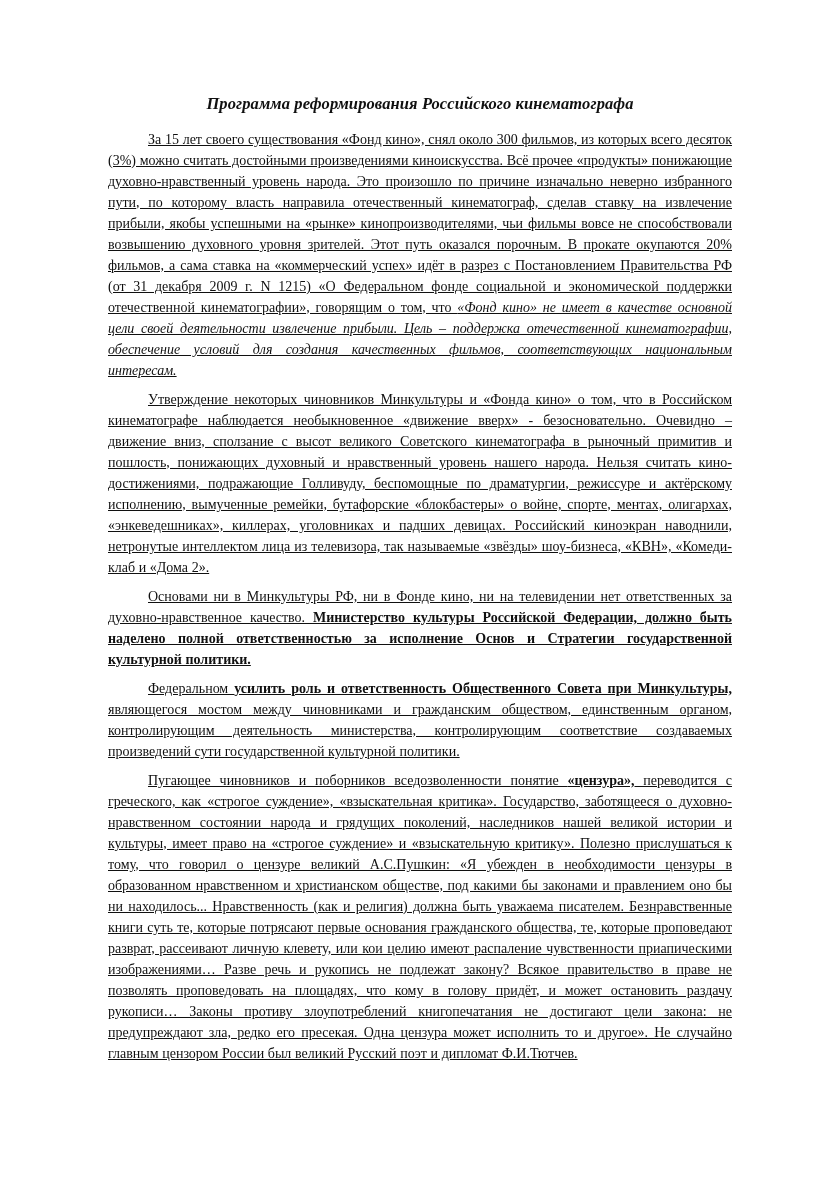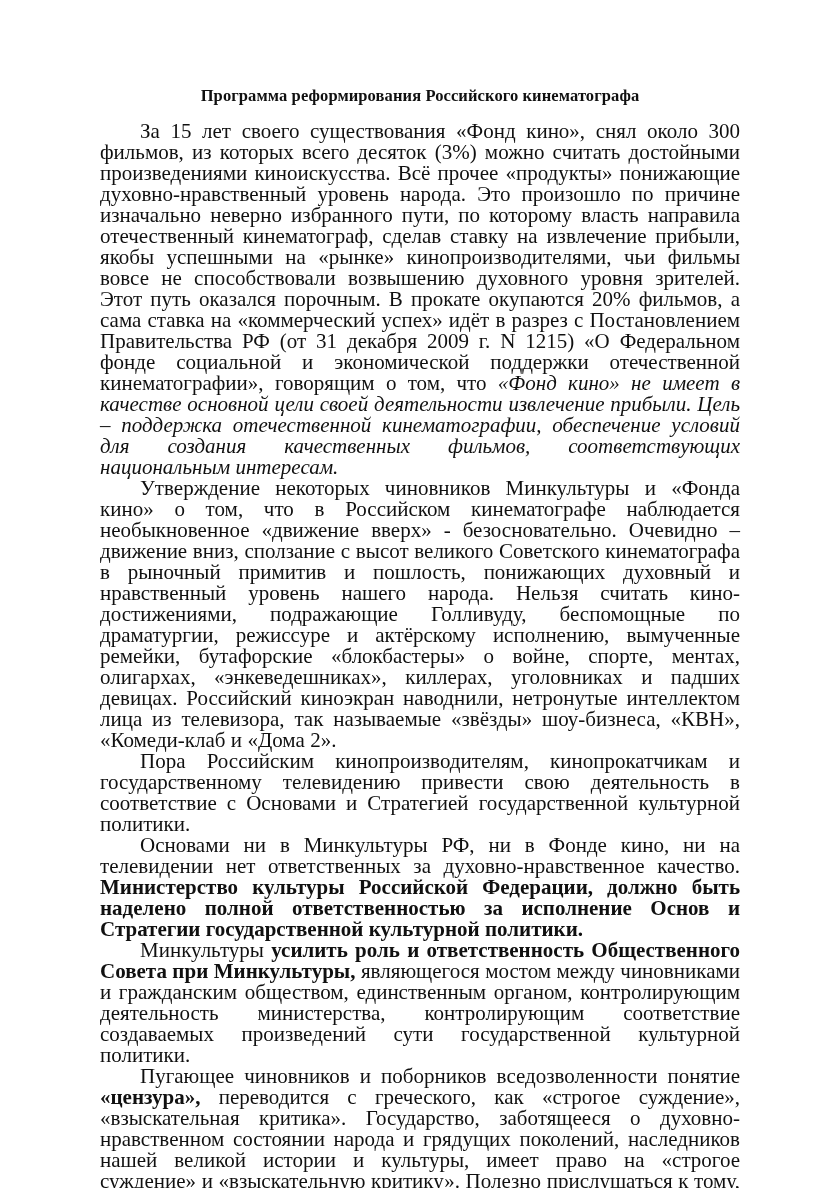--- a/index.html
+++ b/index.html
@@ -27,48 +27,49 @@
     position: absolute;
     left: 100px;
     top: 78px;
     width: 640px;
   }
   .doc-title {
     font-size: 16.5px;
     font-weight: bold;
     text-align: center;
     line-height: 1.25;
-    margin: 8px 0 14px 0;
+    margin: 16px 0 14px 0;
     letter-spacing: 0.1px;
+    font-style: italic;
   }
   p.para {
-    margin: 0;
-    font-size: 21px;
+    margin: 8px;
+    font-size: 14px;
     line-height: 21.0px;
     text-align: justify;
     text-justify: inter-word;
     text-indent: 40px;
     hyphens: none;
     word-spacing: 0.1px;
+    text-decoration: underline;
   }
   .it {
     font-style: italic;
   }
   .bd {
     font-weight: bold;
   }
 </style>
 </head>
 <body>
 
 <div class="page">
   <div class="doc-body">
     <h1 class="doc-title">Программа реформирования Российского кинематографа</h1>
     <div id="paragraphs">
         <p class="para"><span>За 15 лет своего существования «Фонд кино», снял около 300 фильмов, из которых всего десяток (3%) можно считать достойными произведениями киноискусства. Всё прочее «продукты» понижающие духовно-нравственный уровень народа. Это произошло по причине изначально неверно избранного пути, по которому власть направила отечественный кинематограф, сделав ставку на извлечение прибыли, якобы успешными на «рынке» кинопроизводителями, чьи фильмы вовсе не способствовали возвышению духовного уровня зрителей. Этот путь оказался порочным. В прокате окупаются 20% фильмов, а сама ставка на «коммерческий успех» идёт в разрез с Постановлением Правительства РФ (от 31 декабря 2009 г. N 1215) «О Федеральном фонде социальной и экономической поддержки отечественной кинематографии», говорящим о том, что </span><span class="it">«Фонд кино» не имеет в качестве основной цели своей деятельности извлечение прибыли. Цель – поддержка отечественной кинематографии, обеспечение условий для создания качественных фильмов, соответствующих национальным интересам.</span></p>
         <p class="para"><span>Утверждение некоторых чиновников Минкультуры и «Фонда кино» о том, что в Российском кинематографе наблюдается необыкновенное «движение вверх» - безосновательно. Очевидно – движение вниз, сползание с высот великого Советского кинематографа в рыночный примитив и пошлость, понижающих духовный и нравственный уровень нашего народа. Нельзя считать кино-достижениями, подражающие Голливуду, беспомощные по драматургии, режиссуре и актёрскому исполнению, вымученные ремейки, бутафорские «блокбастеры» о войне, спорте, ментах, олигархах, «энкеведешниках», киллерах, уголовниках и падших девицах. Российский киноэкран наводнили, нетронутые интеллектом лица из телевизора, так называемые «звёзды» шоу-бизнеса, «КВН», «Комеди-клаб и «Дома 2».</span></p>
-        <p class="para"><span>Пора Российским кинопроизводителям, кинопрокатчикам и государственному телевидению привести свою деятельность в соответствие с Основами и Стратегией государственной культурной политики.</span></p>
         <p class="para"><span>Основами ни в Минкультуры РФ, ни в Фонде кино, ни на телевидении нет ответственных за духовно-нравственное качество. </span><span class="bd">Министерство культуры Российской Федерации, должно быть наделено полной ответственностью за исполнение Основ и Стратегии государственной культурной политики.</span></p>
-        <p class="para"><span>Минкультуры </span><span class="bd">усилить роль и ответственность Общественного Совета при Минкультуры,</span><span> являющегося мостом между чиновниками и гражданским обществом, единственным органом, контролирующим деятельность министерства, контролирующим соответствие создаваемых произведений сути государственной культурной политики.</span></p>
+        <p class="para"><span>Федеральном </span><span class="bd">усилить роль и ответственность Общественного Совета при Минкультуры,</span><span> являющегося мостом между чиновниками и гражданским обществом, единственным органом, контролирующим деятельность министерства, контролирующим соответствие создаваемых произведений сути государственной культурной политики.</span></p>
         <p class="para"><span>Пугающее чиновников и поборников вседозволенности понятие </span><span class="bd">«цензура»,</span><span> переводится с греческого, как «строгое суждение», «взыскательная критика». Государство, заботящееся о духовно-нравственном состоянии народа и грядущих поколений, наследников нашей великой истории и культуры, имеет право на «строгое суждение» и «взыскательную критику». Полезно прислушаться к тому, что говорил о цензуре великий А.С.Пушкин: «Я убежден в необходимости цензуры в образованном нравственном и христианском обществе, под какими бы законами и правлением оно бы ни находилось... Нравственность (как и религия) должна быть уважаема писателем. Безнравственные книги суть те, которые потрясают первые основания гражданского общества, те, которые проповедают разврат, рассеивают личную клевету, или кои целию имеют распаление чувственности приапическими изображениями… Разве речь и рукопись не подлежат закону? Всякое правительство в праве не позволять проповедовать на площадях, что кому в голову придёт, и может остановить раздачу рукописи… Законы противу злоупотреблений книгопечатания не достигают цели закона: не предупреждают зла, редко его пресекая. Одна цензура может исполнить то и другое». Не случайно главным цензором России был великий Русский поэт и дипломат Ф.И.Тютчев.</span></p>
       </div>
   </div>
 </div>
 
 </body></html>

